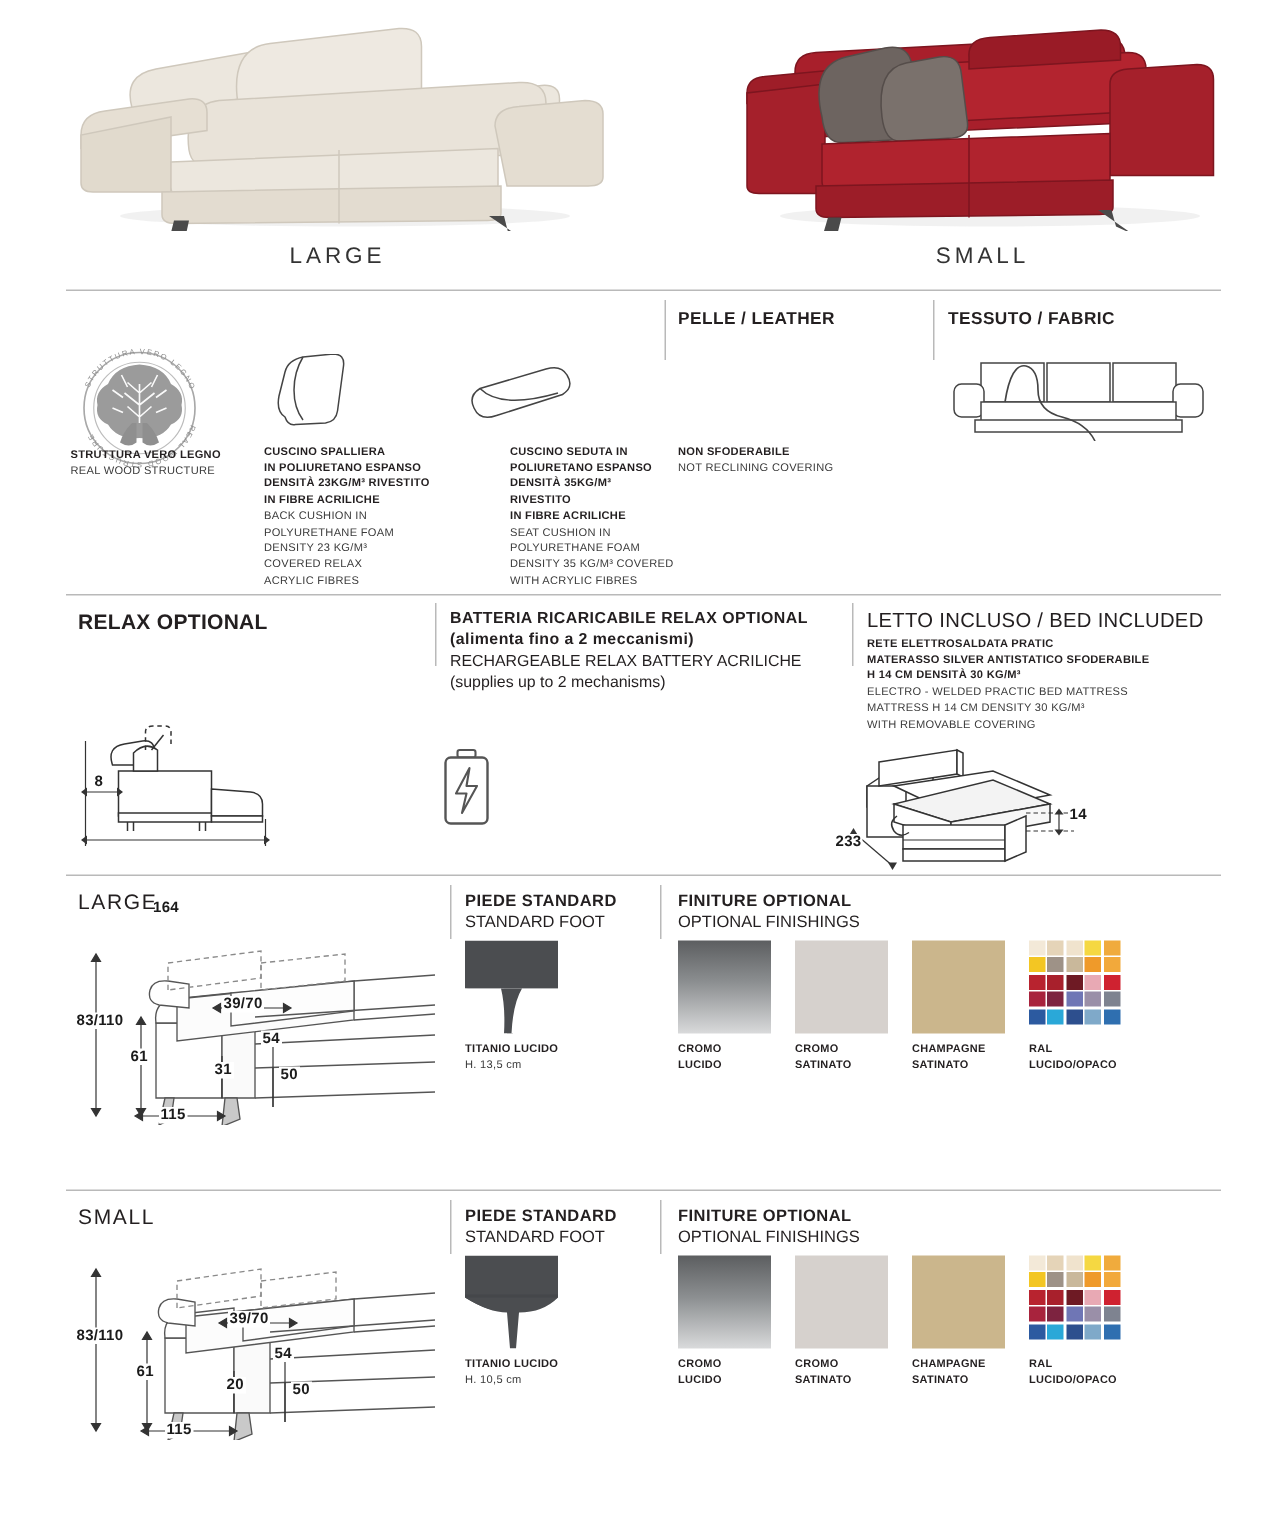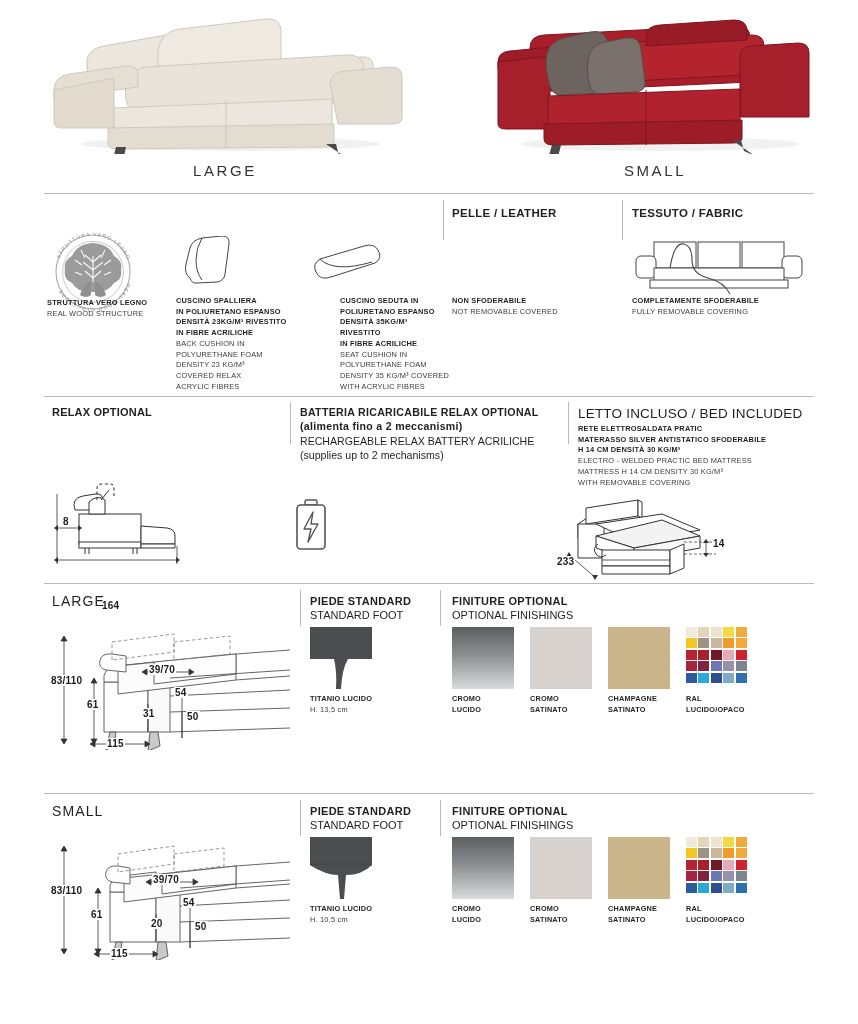--- a/index.html
+++ b/index.html
@@ -11,21 +11,21 @@
     color:#231f20;
     position:relative;
     overflow:hidden;
   }
   .page { position:relative; width:858px; height:1024px; }
 
   
   .hr { position:absolute; left:44px; width:770px; height:1px; background:#b9b9b9; }
   .vr { position:absolute; width:1px; background:#b9b9b9; }
   .ttl-it { font-size:11.5px; font-weight:bold; letter-spacing:.3px; color:#231f20; }
-  .ttl-hd { font-size:11px; font-weight:bold; letter-spacing:.2px; color:#231f20; }
+  .ttl-hd { font-size:14px; font-weight:bold; letter-spacing:.2px; color:#231f20; }
   .ttl-hd-lt { font-size:13.5px; font-weight:normal; letter-spacing:.2px; color:#231f20; }
   .cap-b { font-size:7.4px; font-weight:bold; line-height:1.45; letter-spacing:.2px; }
   .cap-n { font-size:7.4px; font-weight:normal; line-height:1.45; letter-spacing:.2px; color:#3a3a3a; }
 
   
   .hero { position:absolute; top:0; left:0; width:858px; height:188px; }
   .hero-cell { position:absolute; top:4px; width:390px; height:150px; }
   .hero-label { position:absolute; top:158px; width:390px; text-align:center;
                 font-size:15px; letter-spacing:2.6px; color:#333; font-weight:normal; }
 
@@ -182,39 +182,35 @@
       <div class="cap-b">IN FIBRE ACRILICHE</div>
       <div class="cap-n">SEAT CUSHION IN</div>
       <div class="cap-n">POLYURETHANE FOAM</div>
       <div class="cap-n">DENSITY 35 KG/M³ COVERED</div>
       <div class="cap-n">WITH ACRYLIC FIBRES</div>
     </div>
 
     <div class="ttl-it" style="position:absolute; left:452px; top:11px;">PELLE / LEATHER</div>
     <div style="position:absolute; left:452px; top:100px; width:150px;">
       <div class="cap-b">NON SFODERABILE</div>
-      <div class="cap-n">NOT REMOVABLE COVERED</div>
+      <div class="cap-n">NOT RECLINING COVERING</div>
     </div>
 
     <div class="ttl-it" style="position:absolute; left:632px; top:11px;">TESSUTO / FABRIC</div>
     <div class="sofa-ico" style="left:630px; top:38px;">
       <svg viewBox="0 0 178 60" width="178" height="60">
         <rect x="24" y="8" width="42" height="26" fill="#fff" stroke="#444" stroke-width="1"></rect>
         <rect x="68" y="8" width="42" height="26" fill="#fff" stroke="#444" stroke-width="1"></rect>
         <rect x="112" y="8" width="42" height="26" fill="#fff" stroke="#444" stroke-width="1"></rect>
         <rect x="6" y="22" width="20" height="22" rx="5" fill="#fff" stroke="#444" stroke-width="1"></rect>
         <rect x="152" y="22" width="20" height="22" rx="5" fill="#fff" stroke="#444" stroke-width="1"></rect>
         <rect x="24" y="34" width="130" height="14" fill="#fff" stroke="#444" stroke-width="1"></rect>
         <rect x="20" y="46" width="138" height="8" fill="#fff" stroke="#444" stroke-width="1"></rect>
         <path d="M40 34 q4 -26 14 -24 q8 2 8 16 q0 14 16 18 q16 4 22 16" fill="none" stroke="#444" stroke-width="1.1"></path>
       </svg>
-    </div>
-    <div style="position:absolute; left:632px; top:100px; width:180px;">
-      <div class="cap-b">COMPLETAMENTE SFODERABILE</div>
-      <div class="cap-n">FULLY REMOVABLE COVERING</div>
     </div>
   </div>
 
   <div class="hr" style="top:396px;"></div>
   <div class="vr" style="left:290px; top:402px; height:42px;"></div>
   <div class="vr" style="left:568px; top:402px; height:42px;"></div>
 
   <div class="sec2">
 
     <div class="ttl-hd" style="position:absolute; left:52px; top:8px;">RELAX OPTIONAL</div>

